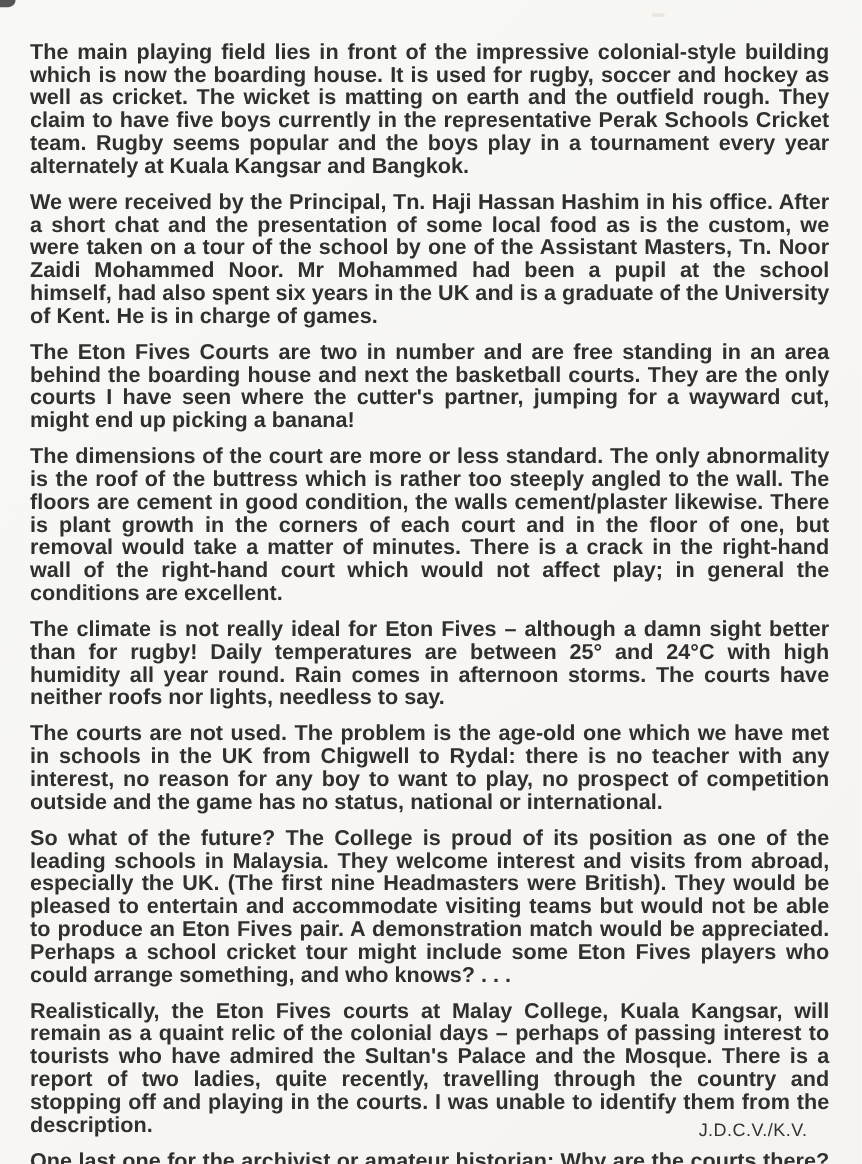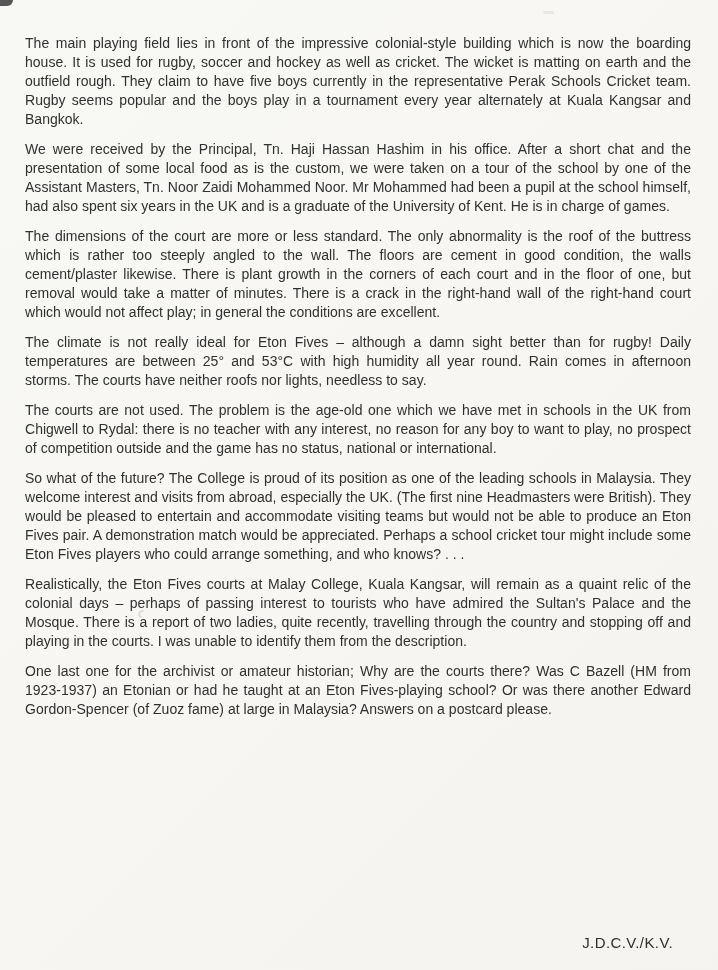--- a/index.html
+++ b/index.html
@@ -18,25 +18,26 @@
   }
   .doc {
     position: absolute;
     left: 25px;
     right: 27px;
     top: 34px;
     color: var(--ink);
   }
   .para {
     margin: 0 0 11px 0;
-    font-size: 14px;
+    font-size: 18px;
     line-height: 19px;
     text-align: justify;
     letter-spacing: 0.02px;
     color: var(--ink);
+    font-weight: bold;
   }
   .signature {
     position: absolute;
     right: 45px;
     bottom: 19px;
     font-size: 15px;
     letter-spacing: 0.4px;
     color: var(--ink);
     text-align: right;
   }
@@ -75,21 +76,22 @@
 </head>
 <body>
 
 <div class="corner-mark"></div>
 <div class="smudge-dash"></div>
 <div class="smudge-arc"></div>
 
 <main class="doc">
   <p class="para">The main playing field lies in front of the impressive colonial-style building which is now the boarding house. It is used for rugby, soccer and hockey as well as cricket. The wicket is matting on earth and the outfield rough. They claim to have five boys currently in the representative Perak Schools Cricket team. Rugby seems popular and the boys play in a tournament every year alternately at Kuala Kangsar and Bangkok.</p>
   <p class="para">We were received by the Principal, Tn. Haji Hassan Hashim in his office. After a short chat and the presentation of some local food as is the custom, we were taken on a tour of the school by one of the Assistant Masters, Tn. Noor Zaidi Mohammed Noor. Mr Mohammed had been a pupil at the school himself, had also spent six years in the UK and is a graduate of the University of Kent. He is in charge of games.</p>
+  <p class="para">The Eton Fives Courts are two in number and are free standing in an area behind the boarding house and next the basketball courts. They are the only courts I have seen where the cutter's partner, jumping for a wayward cut, might end up picking a banana!</p>
   <p class="para">The dimensions of the court are more or less standard. The only abnormality is the roof of the buttress which is rather too steeply angled to the wall. The floors are cement in good condition, the walls cement/plaster likewise. There is plant growth in the corners of each court and in the floor of one, but removal would take a matter of minutes. There is a crack in the right-hand wall of the right-hand court which would not affect play; in general the conditions are excellent.</p>
-  <p class="para">The climate is not really ideal for Eton Fives – although a damn sight better than for rugby! Daily temperatures are between 25° and 53°C with high humidity all year round. Rain comes in afternoon storms. The courts have neither roofs nor lights, needless to say.</p>
+  <p class="para">The climate is not really ideal for Eton Fives – although a damn sight better than for rugby! Daily temperatures are between 25° and 24°C with high humidity all year round. Rain comes in afternoon storms. The courts have neither roofs nor lights, needless to say.</p>
   <p class="para">The courts are not used. The problem is the age-old one which we have met in schools in the UK from Chigwell to Rydal: there is no teacher with any interest, no reason for any boy to want to play, no prospect of competition outside and the game has no status, national or international.</p>
   <p class="para">So what of the future? The College is proud of its position as one of the leading schools in Malaysia. They welcome interest and visits from abroad, especially the UK. (The first nine Headmasters were British). They would be pleased to entertain and accommodate visiting teams but would not be able to produce an Eton Fives pair. A demonstration match would be appreciated. Perhaps a school cricket tour might include some Eton Fives players who could arrange something, and who knows? . . .</p>
   <p class="para">Realistically, the Eton Fives courts at Malay College, Kuala Kangsar, will remain as a quaint relic of the colonial days – perhaps of passing interest to tourists who have admired the Sultan's Palace and the Mosque. There is a report of two ladies, quite recently, travelling through the country and stopping off and playing in the courts. I was unable to identify them from the description.</p>
   <p class="para">One last one for the archivist or amateur historian; Why are the courts there? Was C Bazell (HM from 1923-1937) an Etonian or had he taught at an Eton Fives-playing school? Or was there another Edward Gordon-Spencer (of Zuoz fame) at large in Malaysia? Answers on a postcard please.</p>
 </main>
 
 <div class="signature">J.D.C.V./K.V.</div>
 
 </body></html>

